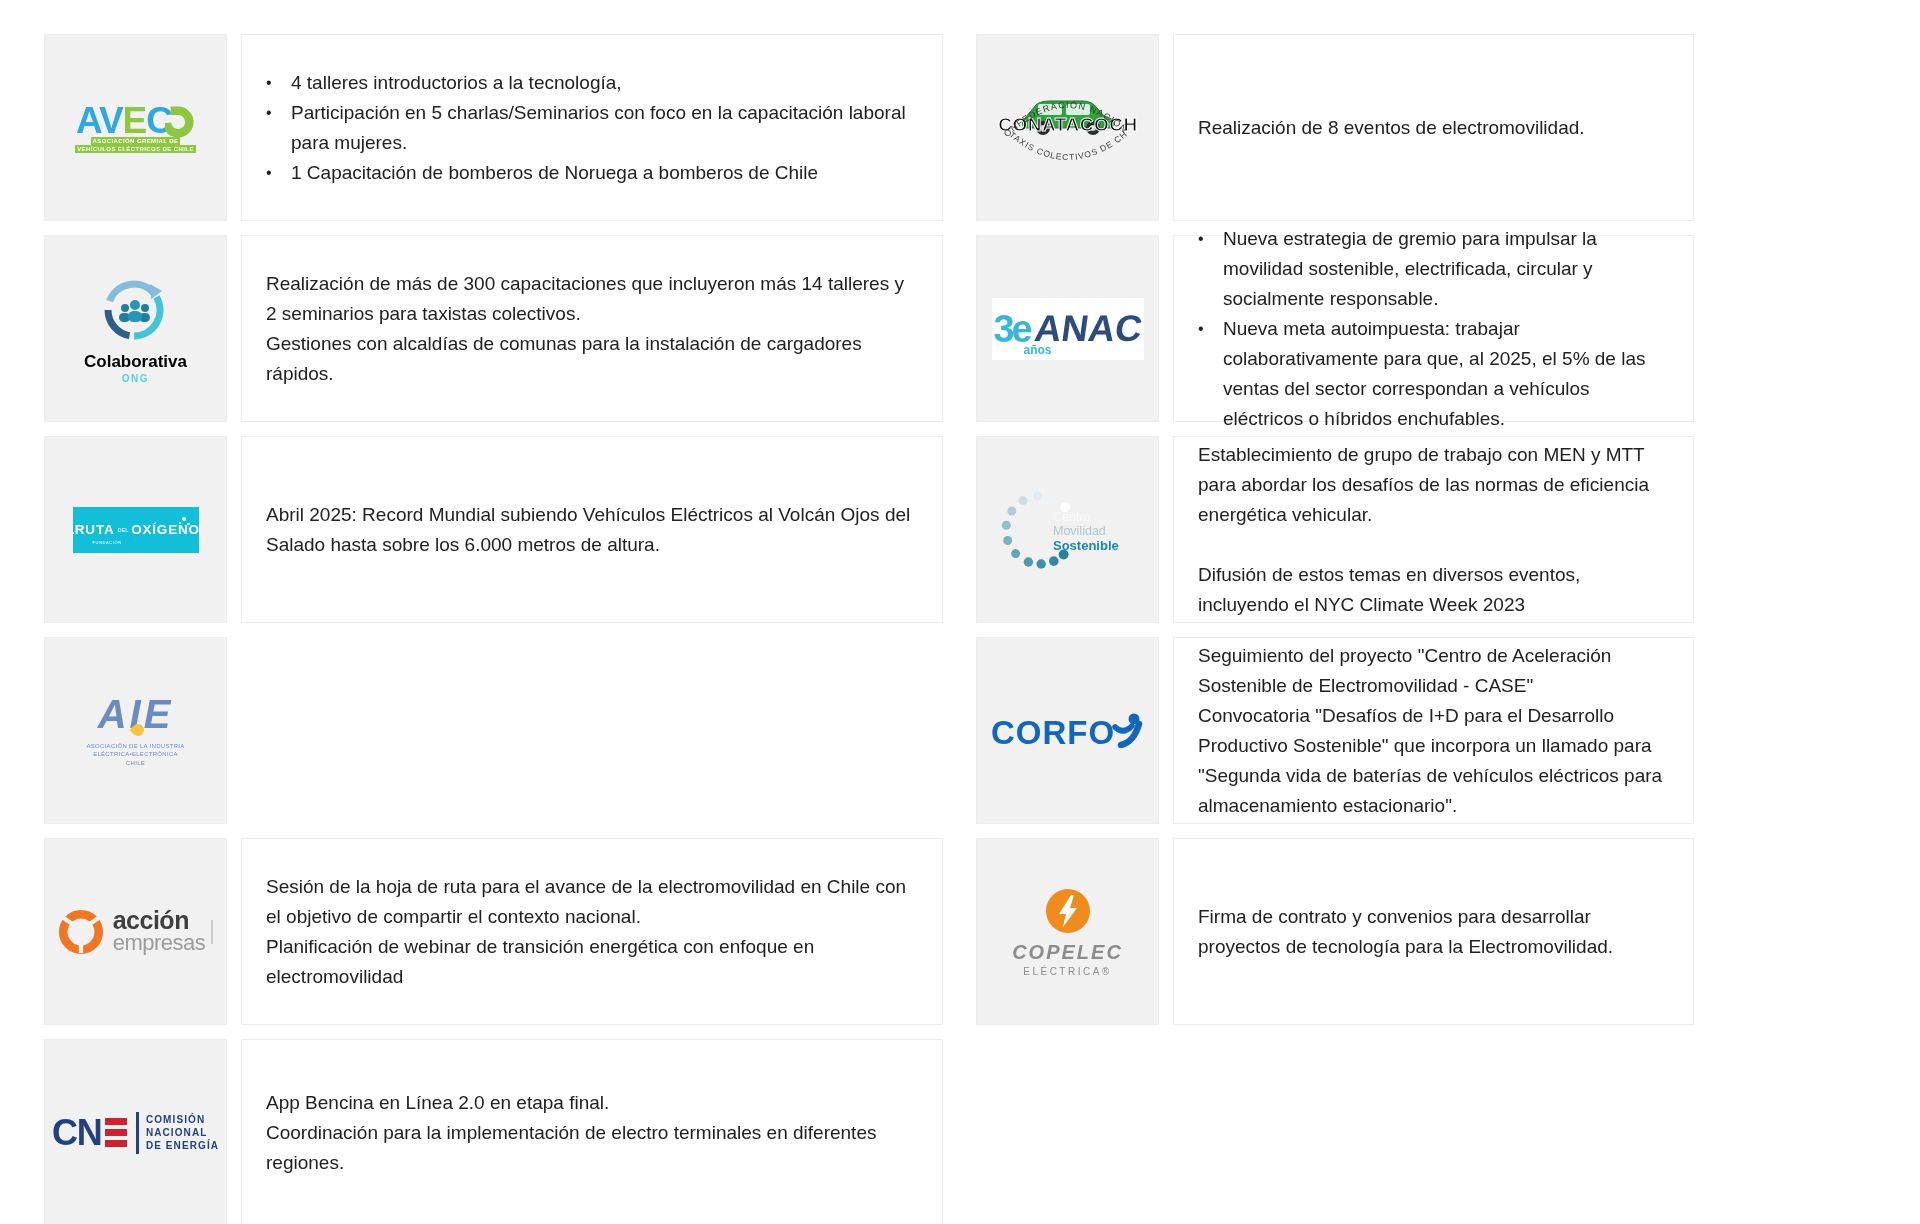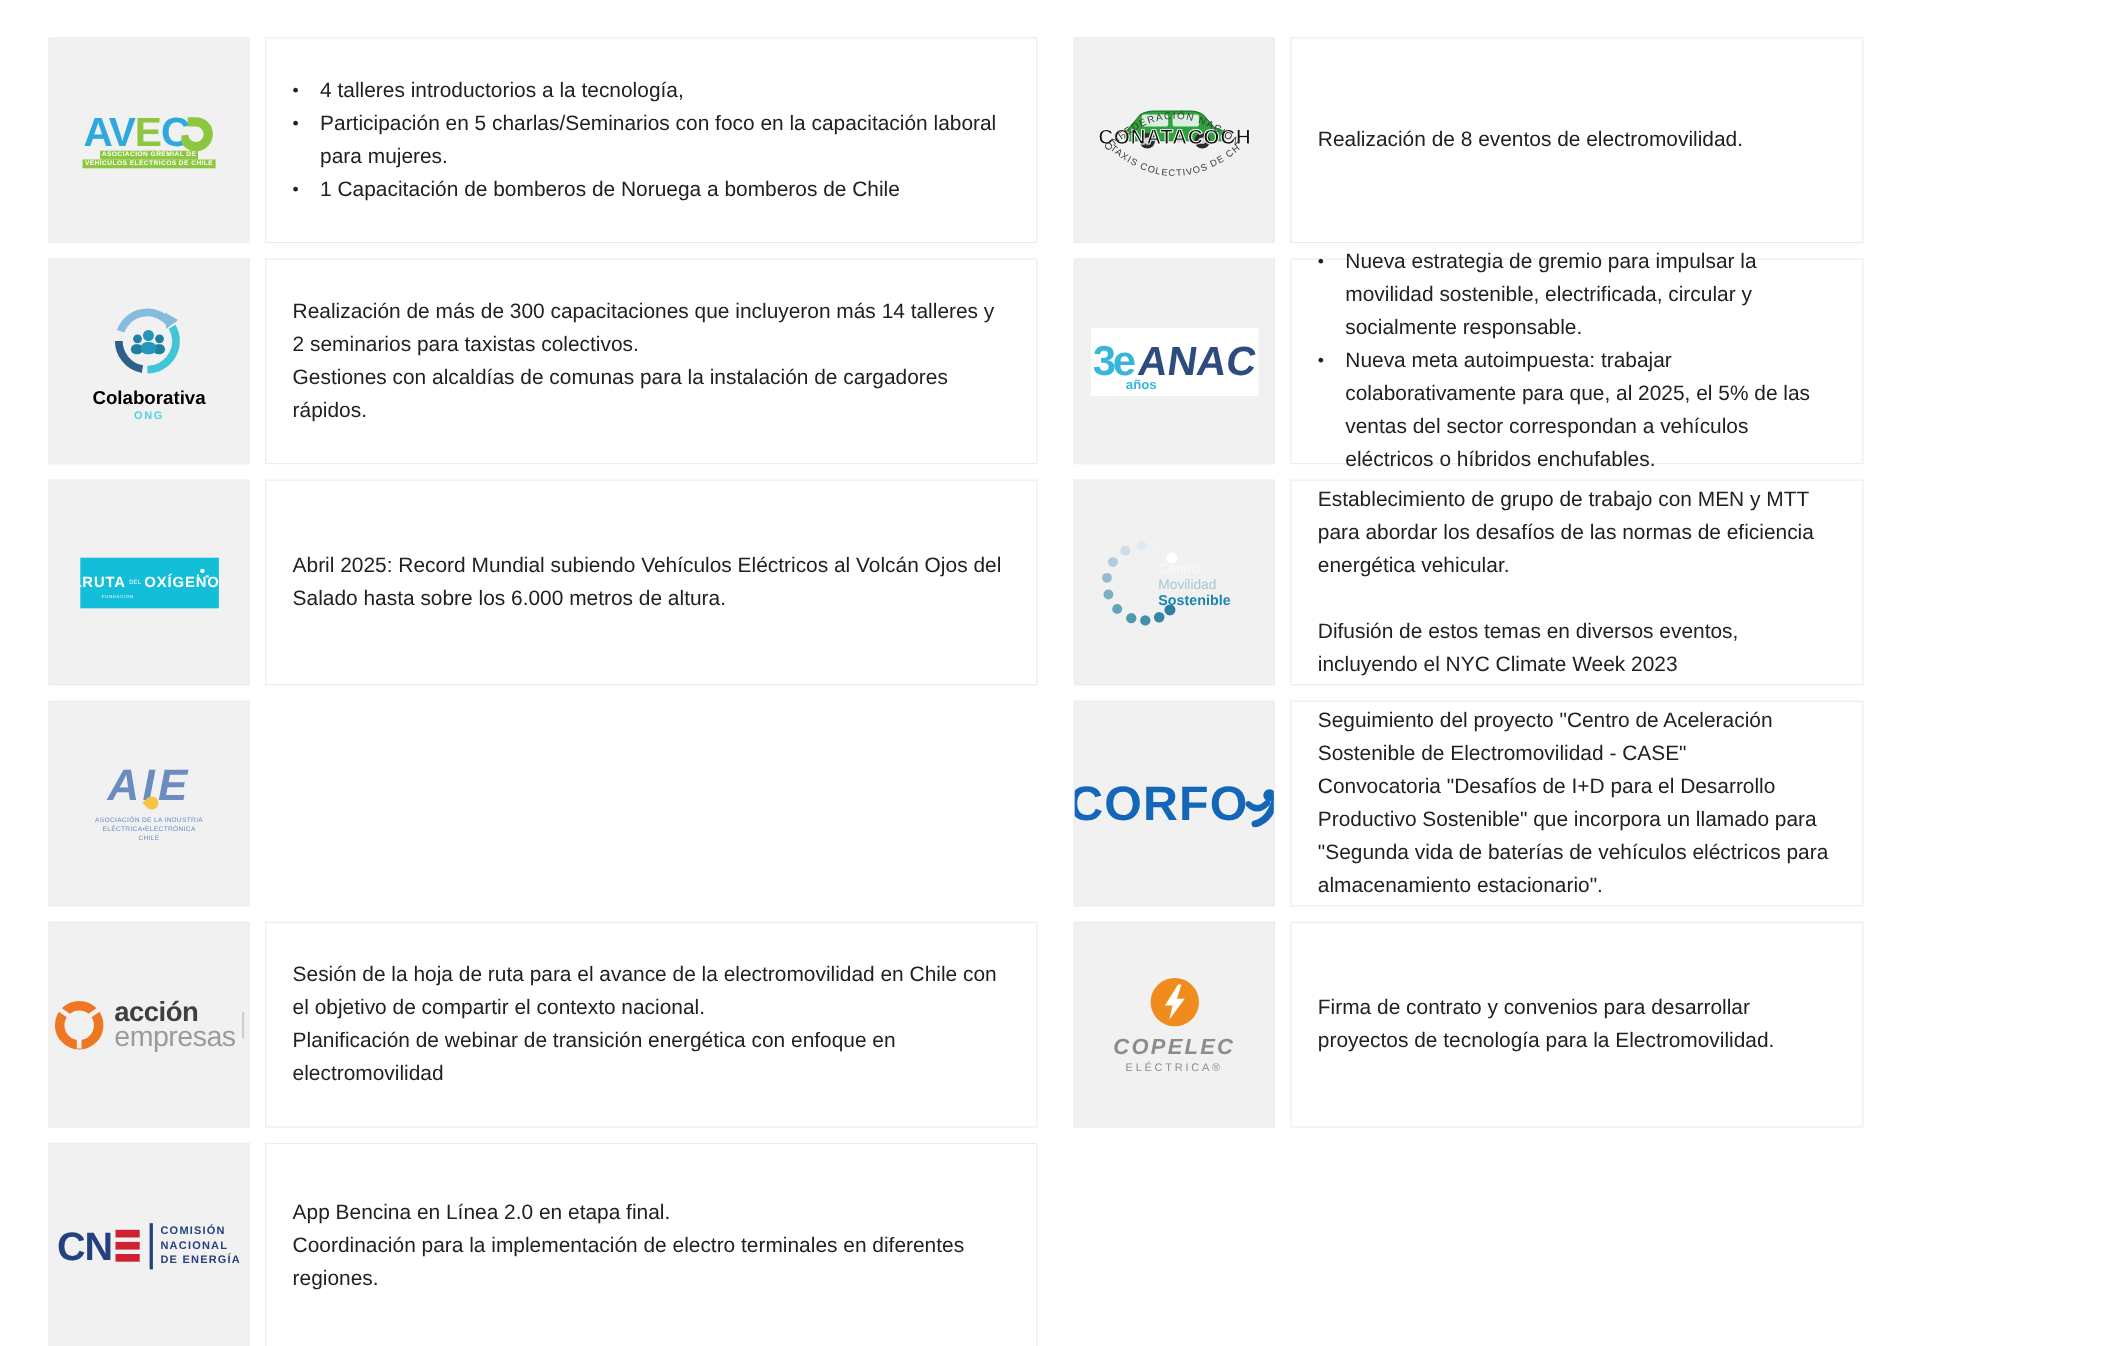--- a/index.html
+++ b/index.html
@@ -52,42 +52,42 @@
   .aie{display:flex;flex-direction:column;align-items:center;position:relative;}
   .aie-name{font-size:40px;font-weight:600;font-style:italic;color:#6b8cbe;line-height:1;letter-spacing:3px;}
   .aie-plug{position:absolute;left:46px;top:30px;width:12px;height:12px;background:#f6c445;
     border-radius:50% 50% 50% 0;transform:rotate(45deg);}
   .aie-cap{font-size:6px;color:#6b8cbe;text-align:center;line-height:8.5px;letter-spacing:.3px;margin-top:8px;}
 
   
   .accion{display:flex;align-items:flex-start;}
   .accion-words{margin-left:9px;}
   .accion-l1{font-size:25px;font-weight:700;color:#3f3f3f;line-height:23px;letter-spacing:-.5px;}
-  .accion-l2{font-size:26px;font-weight:400;color:#9b9b9b;line-height:21px;letter-spacing:-.5px;}
+  .accion-l2{font-size:22px;font-weight:400;color:#9b9b9b;line-height:21px;letter-spacing:-.5px;}
   .accion-bar{width:2px;height:24px;background:#cfcfcf;margin-left:6px;align-self:center;}
 
   
   .cne{display:flex;align-items:center;}
   .cne-cn{font-size:36px;font-weight:800;color:#24417f;letter-spacing:-1px;line-height:1;}
   .cne-e{display:flex;flex-direction:column;gap:4px;margin-left:3px;}
   .cne-e i{width:22px;height:7px;background:#cd2232;display:block;}
   .cne-div{width:3px;height:42px;background:#24417f;margin:0 7px 0 9px;}
   .cne-cap{display:flex;flex-direction:column;justify-content:center;}
   .cne-cap span{font-size:10px;font-weight:700;color:#24417f;letter-spacing:1.1px;line-height:13px;}
 
   
   .anac{width:152px;height:62px;background:#fff;display:flex;align-items:center;justify-content:center;position:relative;}
   .anac-3,.anac-e{font-size:38px;font-weight:800;color:#38b6d9;line-height:1;}
   .anac-e{margin-left:-3px;}
   .anac-name{font-size:37px;font-weight:800;color:#2e4b7e;line-height:1;transform:skewX(-8deg);margin-left:2px;}
   .anac-sub{position:absolute;left:32px;bottom:3px;font-size:12px;font-weight:700;color:#38b6d9;}
 
   
   .corfo{display:flex;align-items:flex-end;}
-  .corfo-name{font-size:44px;font-weight:700;color:#1467b8;letter-spacing:1px;line-height:1;}
+  .corfo-name{font-size:33px;font-weight:700;color:#1467b8;letter-spacing:1px;line-height:1;}
   .corfo-person{margin-left:-3px;margin-bottom:1px;}
 
   
   .copelec{display:flex;flex-direction:column;align-items:center;}
   .copelec-name{font-size:20px;font-weight:800;color:#8c8c8c;letter-spacing:2px;font-style:italic;margin-top:6px;}
   .copelec-sub{font-size:10px;color:#8c8c8c;letter-spacing:2.5px;margin-top:2px;}
 </style>
 </head>
 <body>
 

